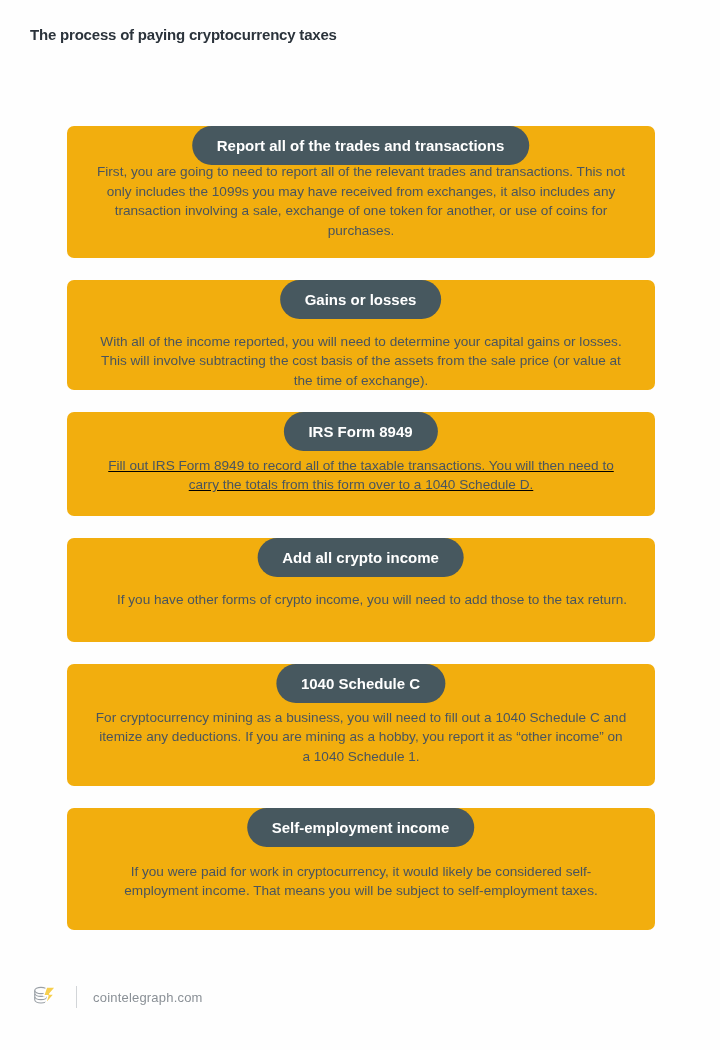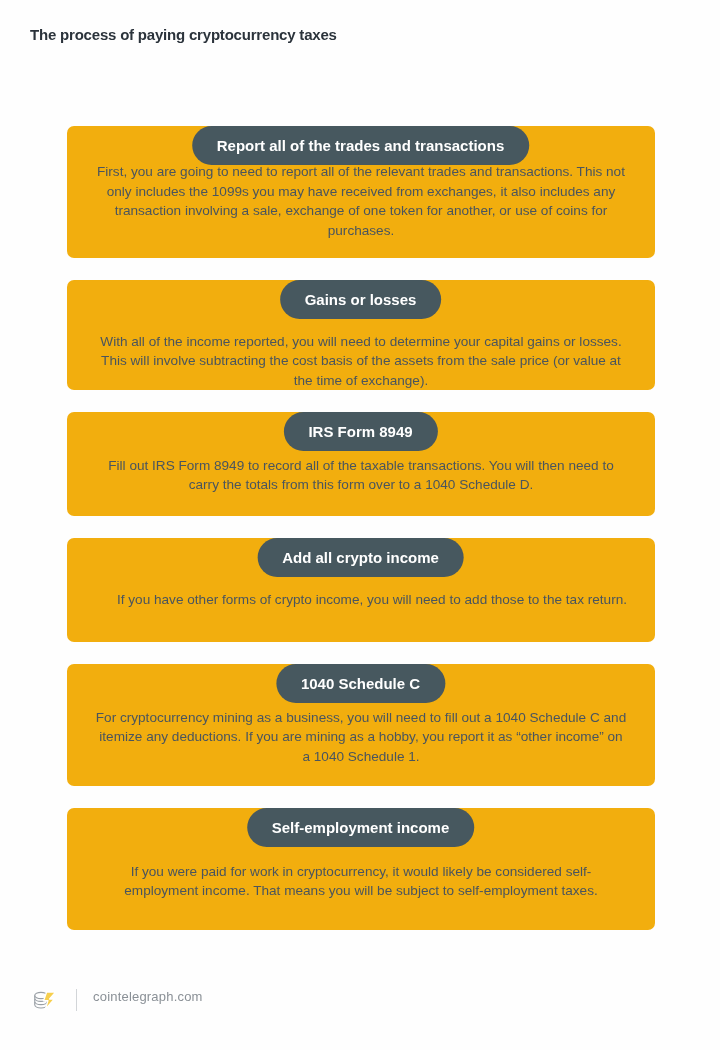--- a/index.html
+++ b/index.html
@@ -83,32 +83,32 @@
     font-weight: bold;
     white-space: nowrap;
     z-index: 3;
     box-sizing: border-box;
     text-align: center;
   }
 
   
   .step-1 .step-card { margin-top: 22px; height: 132px; padding-top: 18px; }
   .step-2 .step-card { margin-top: 22px; height: 110px; padding-top: 24px; justify-content: flex-end; }
-  .step-3 .step-card { margin-top: 22px; height: 104px; padding-top: 22px; }
+  .step-3 .step-card { margin-top: 22px; height: 104px; padding-top: 22px; text-decoration: underline; }
   .step-4 .step-card { margin-top: 22px; height: 104px; padding-top: 20px; align-items: flex-end; }
   .step-5 .step-card { margin-top: 22px; height: 122px; padding-top: 24px; }
   .step-6 .step-card { margin-top: 22px; height: 122px; padding-top: 24px; }
 
   
   .footer {
     position: absolute;
     left: 30px;
-    bottom: 33px;
+    bottom: 39px;
     display: flex;
-    align-items: flex-start;
+    align-items: center;
     height: 28px;
   }
   .footer-logo {
     width: 28px;
     height: 26px;
     flex: 0 0 auto;
     display: block;
   }
   .footer-divider {
     width: 1px;

